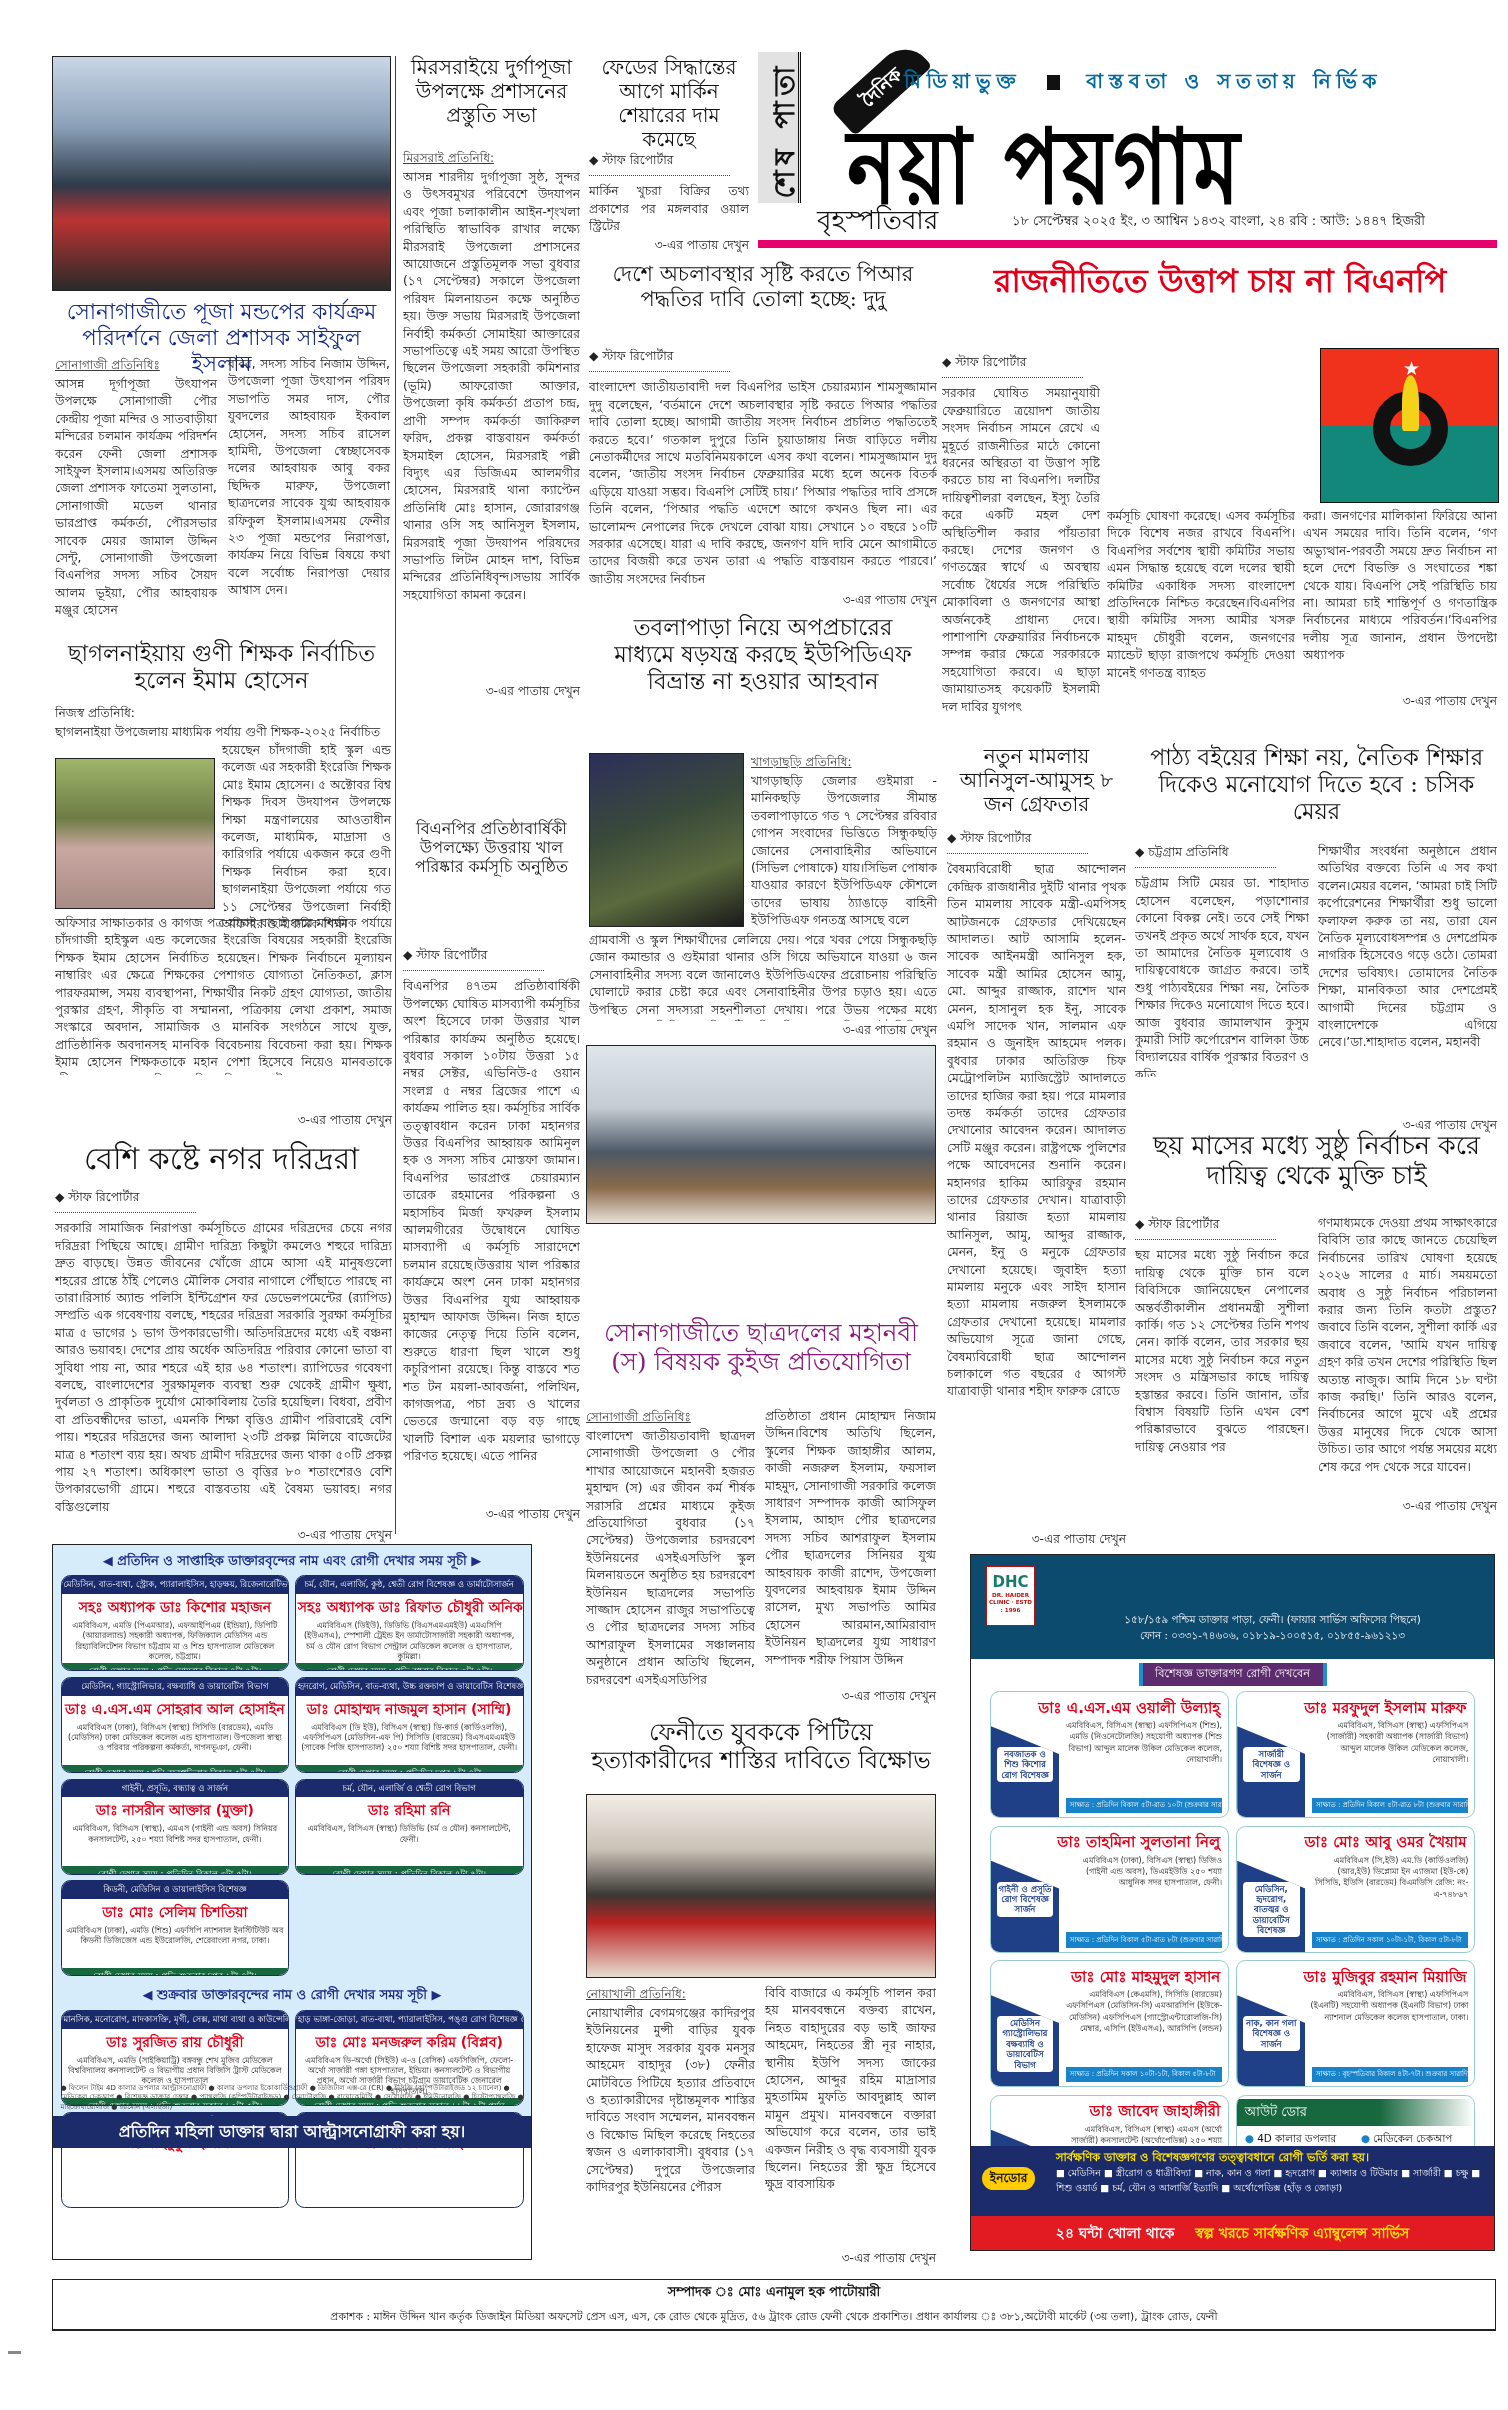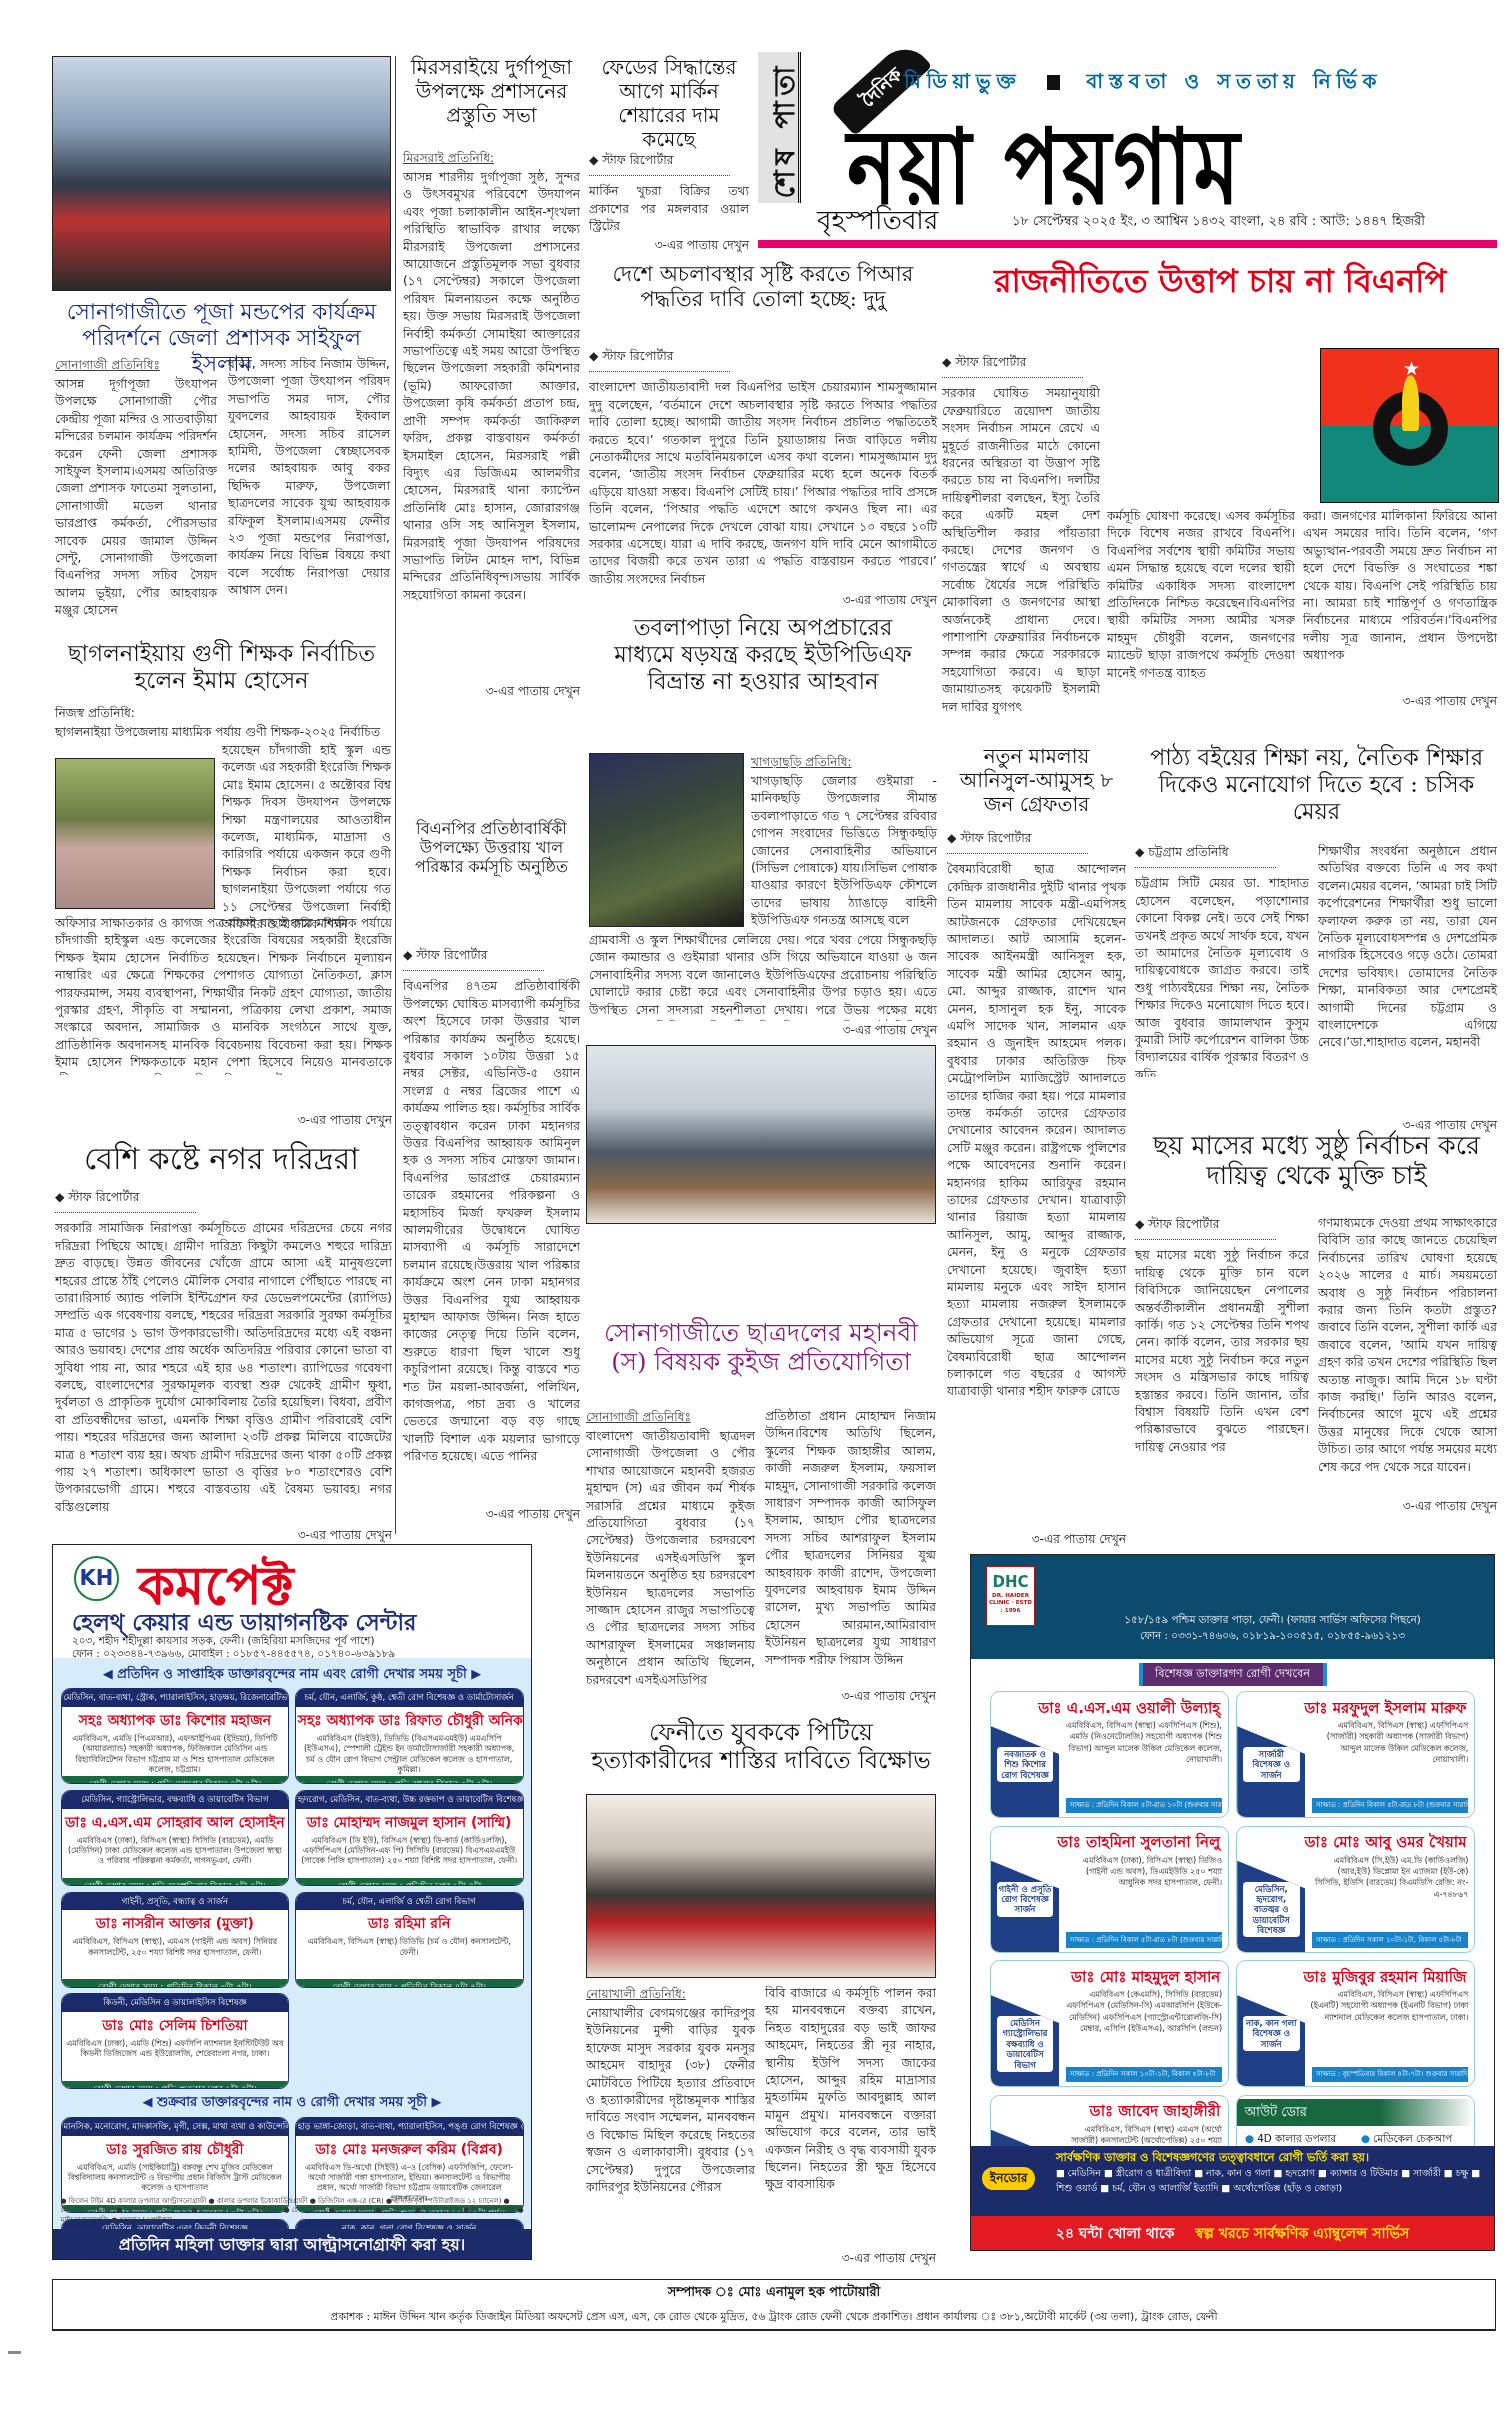--- a/index.html
+++ b/index.html
@@ -244,29 +244,20 @@
   <div class="byline">◆ <span>স্টাফ রিপোর্টার</span></div>
   <div class="byline-rule"></div>
   <div class="body-text" style="height:264px;overflow:hidden;">ছয় মাসের মধ্যে সুষ্ঠু নির্বাচন করে দায়িত্ব থেকে মুক্তি চান বলে বিবিসিকে জানিয়েছেন নেপালের অন্তর্বর্তীকালীন প্রধানমন্ত্রী সুশীলা কার্কি। গত ১২ সেপ্টেম্বর তিনি শপথ নেন। কার্কি বলেন, তার সরকার ছয় মাসের মধ্যে সুষ্ঠু নির্বাচন করে নতুন সংসদ ও মন্ত্রিসভার কাছে দায়িত্ব হস্তান্তর করবে। তিনি জানান, তাঁর বিশ্বাস বিষয়টি তিনি এখন বেশ পরিষ্কারভাবে বুঝতে পারছেন। দায়িত্ব নেওয়ার পর</div>
 </div>
 <div class="abs" style="left:1318px;top:1215px;width:179px;">
   <div class="body-text" style="height:282px;overflow:hidden;">গণমাধ্যমকে দেওয়া প্রথম সাক্ষাৎকারে বিবিসি তার কাছে জানতে চেয়েছিল নির্বাচনের তারিখ ঘোষণা হয়েছে ২০২৬ সালের ৫ মার্চ। সময়মতো অবাধ ও সুষ্ঠু নির্বাচন পরিচালনা করার জন্য তিনি কতটা প্রস্তুত? জবাবে তিনি বলেন, সুশীলা কার্কি এর জবাবে বলেন, 'আমি যখন দায়িত্ব গ্রহণ করি তখন দেশের পরিস্থিতি ছিল অত্যন্ত নাজুক। আমি দিনে ১৮ ঘণ্টা কাজ করছি।' তিনি আরও বলেন, নির্বাচনের আগে মুখে এই প্রশ্নের উত্তর মানুষের দিকে থেকে আসা উচিত। তার আগে পর্যন্ত সময়ের মধ্যে শেষ করে পদ থেকে সরে যাবেন।</div>
   <div class="cont">৩-এর পাতায় দেখুন</div>
 </div>
 
 <div class="abs ad-left">
-  <div class="head">
-    <div class="logo-circle">KH</div>
-    <div class="brand">কমপেক্ট</div>
-    <div class="sub">হেলথ্ কেয়ার এন্ড ডায়াগনষ্টিক সেন্টার</div>
-    <div class="addr">
-        <div>২০৩, শহীদ শহীদুল্লা কায়সার সড়ক, ফেনী। (জহিরিয়া মসজিদের পূর্ব পাশে)</div>
-        <div>ফোন : ০২৩৩৪৪-৭৩৯৬৬, মোবাইল : ০১৮৫৭-৪৪৫৫৭৪, ০১৭৪০-৬৩৯১৮৯</div>
-      </div>
-  </div>
   <div class="body">
     <div class="ad-sec">◀ <span>প্রতিদিন ও সাপ্তাহিক ডাক্তারবৃন্দের নাম এবং রোগী দেখার সময় সূচী</span> ▶</div>
     <div class="ad-grid" id="compact-daily">
         <div class="doc-card">
           <div class="cat">মেডিসিন, বাত-ব্যথা, স্ট্রোক, প্যারালাইসিস, হাড়ক্ষয়, রিজেনারেটিভ মেডিসিন ও পেইন বিশেষজ্ঞ</div>
           <div class="nm">সহঃ অধ্যাপক ডাঃ কিশোর মহাজন</div>
           <div class="dg">এমবিবিএস, এমডি (পিএমআর), এফআইপিএম (ইন্ডিয়া), ডিপিটি (আয়ারল্যান্ড) সহকারী অধ্যাপক, ফিজিক্যাল মেডিসিন এন্ড রিহ্যাবিলিটেশন বিভাগ চট্টগ্রাম মা ও শিশু হাসপাতাল মেডিকেল কলেজ, চট্টগ্রাম।</div>
           <div class="tm">রোগী দেখার সময় : প্রতি সোমবার বিকাল ৪টা-৭টা।</div>
         </div>
         <div class="doc-card">
@@ -299,21 +290,21 @@
           <div class="dg">এমবিবিএস, বিসিএস (স্বাস্থ্য) ডিডিভি (চর্ম ও যৌন) কনসালটেন্ট, ফেনী।</div>
           <div class="tm">রোগী দেখার সময় : প্রতিদিন বিকাল ৪টা-৭টা।</div>
         </div>
         <div class="doc-card">
           <div class="cat">কিডনী, মেডিসিন ও ডায়ালাইসিস বিশেষজ্ঞ</div>
           <div class="nm">ডাঃ মোঃ সেলিম চিশতিয়া</div>
           <div class="dg">এমবিবিএস (ঢাকা), এমডি (শিশু) এফসিপি ন্যাশনাল ইনস্টিটিউট অব কিডনী ডিজিজেস এন্ড ইউরোলজি, শেরেবাংলা নগর, ঢাকা।</div>
           <div class="tm">রোগী দেখার সময় : প্রতি শুক্রবার দুপুর ২টা-৪টা।</div>
         </div>
       </div>
-    <div class="ad-sec" style="margin-top:3px;">◀ <span>শুক্রবার ডাক্তারবৃন্দের নাম ও রোগী দেখার সময় সূচী</span> ▶</div>
+    <div class="ad-sec" style="margin-top:9px;">◀ <span>শুক্রবার ডাক্তারবৃন্দের নাম ও রোগী দেখার সময় সূচী</span> ▶</div>
     <div class="ad-grid" id="compact-friday">
         <div class="doc-card">
           <div class="cat">মানসিক, মনোরোগ, মাদকাসক্তি, মৃগী, সেক্স, মাথা ব্যথা ও কাউন্সেলিং বিশেষজ্ঞ</div>
           <div class="nm">ডাঃ সুরজিত রায় চৌধুরী</div>
           <div class="dg">এমবিবিএস, এমডি (সাইকিয়াট্রি) বঙ্গবন্ধু শেখ মুজিব মেডিকেল বিশ্ববিদ্যালয় কনসালটেন্ট ও বিভাগীয় প্রধান বিজিসি ট্রাস্ট মেডিকেল কলেজ ও হাসপাতাল</div>
           <div class="tm">রোগী দেখার সময় : প্রতি শুক্রবার সকাল ১০টা-৫টা।</div>
         </div>
         <div class="doc-card">
           <div class="cat">হাড় ভাঙ্গা-জোড়া, বাত-ব্যথা, প্যারালাইসিস, পঙ্গু রোগ বিশেষজ্ঞ ও ট্রমা সার্জন</div>
           <div class="nm">ডাঃ মোঃ মনজরুল করিম (বিপ্লব)</div>

